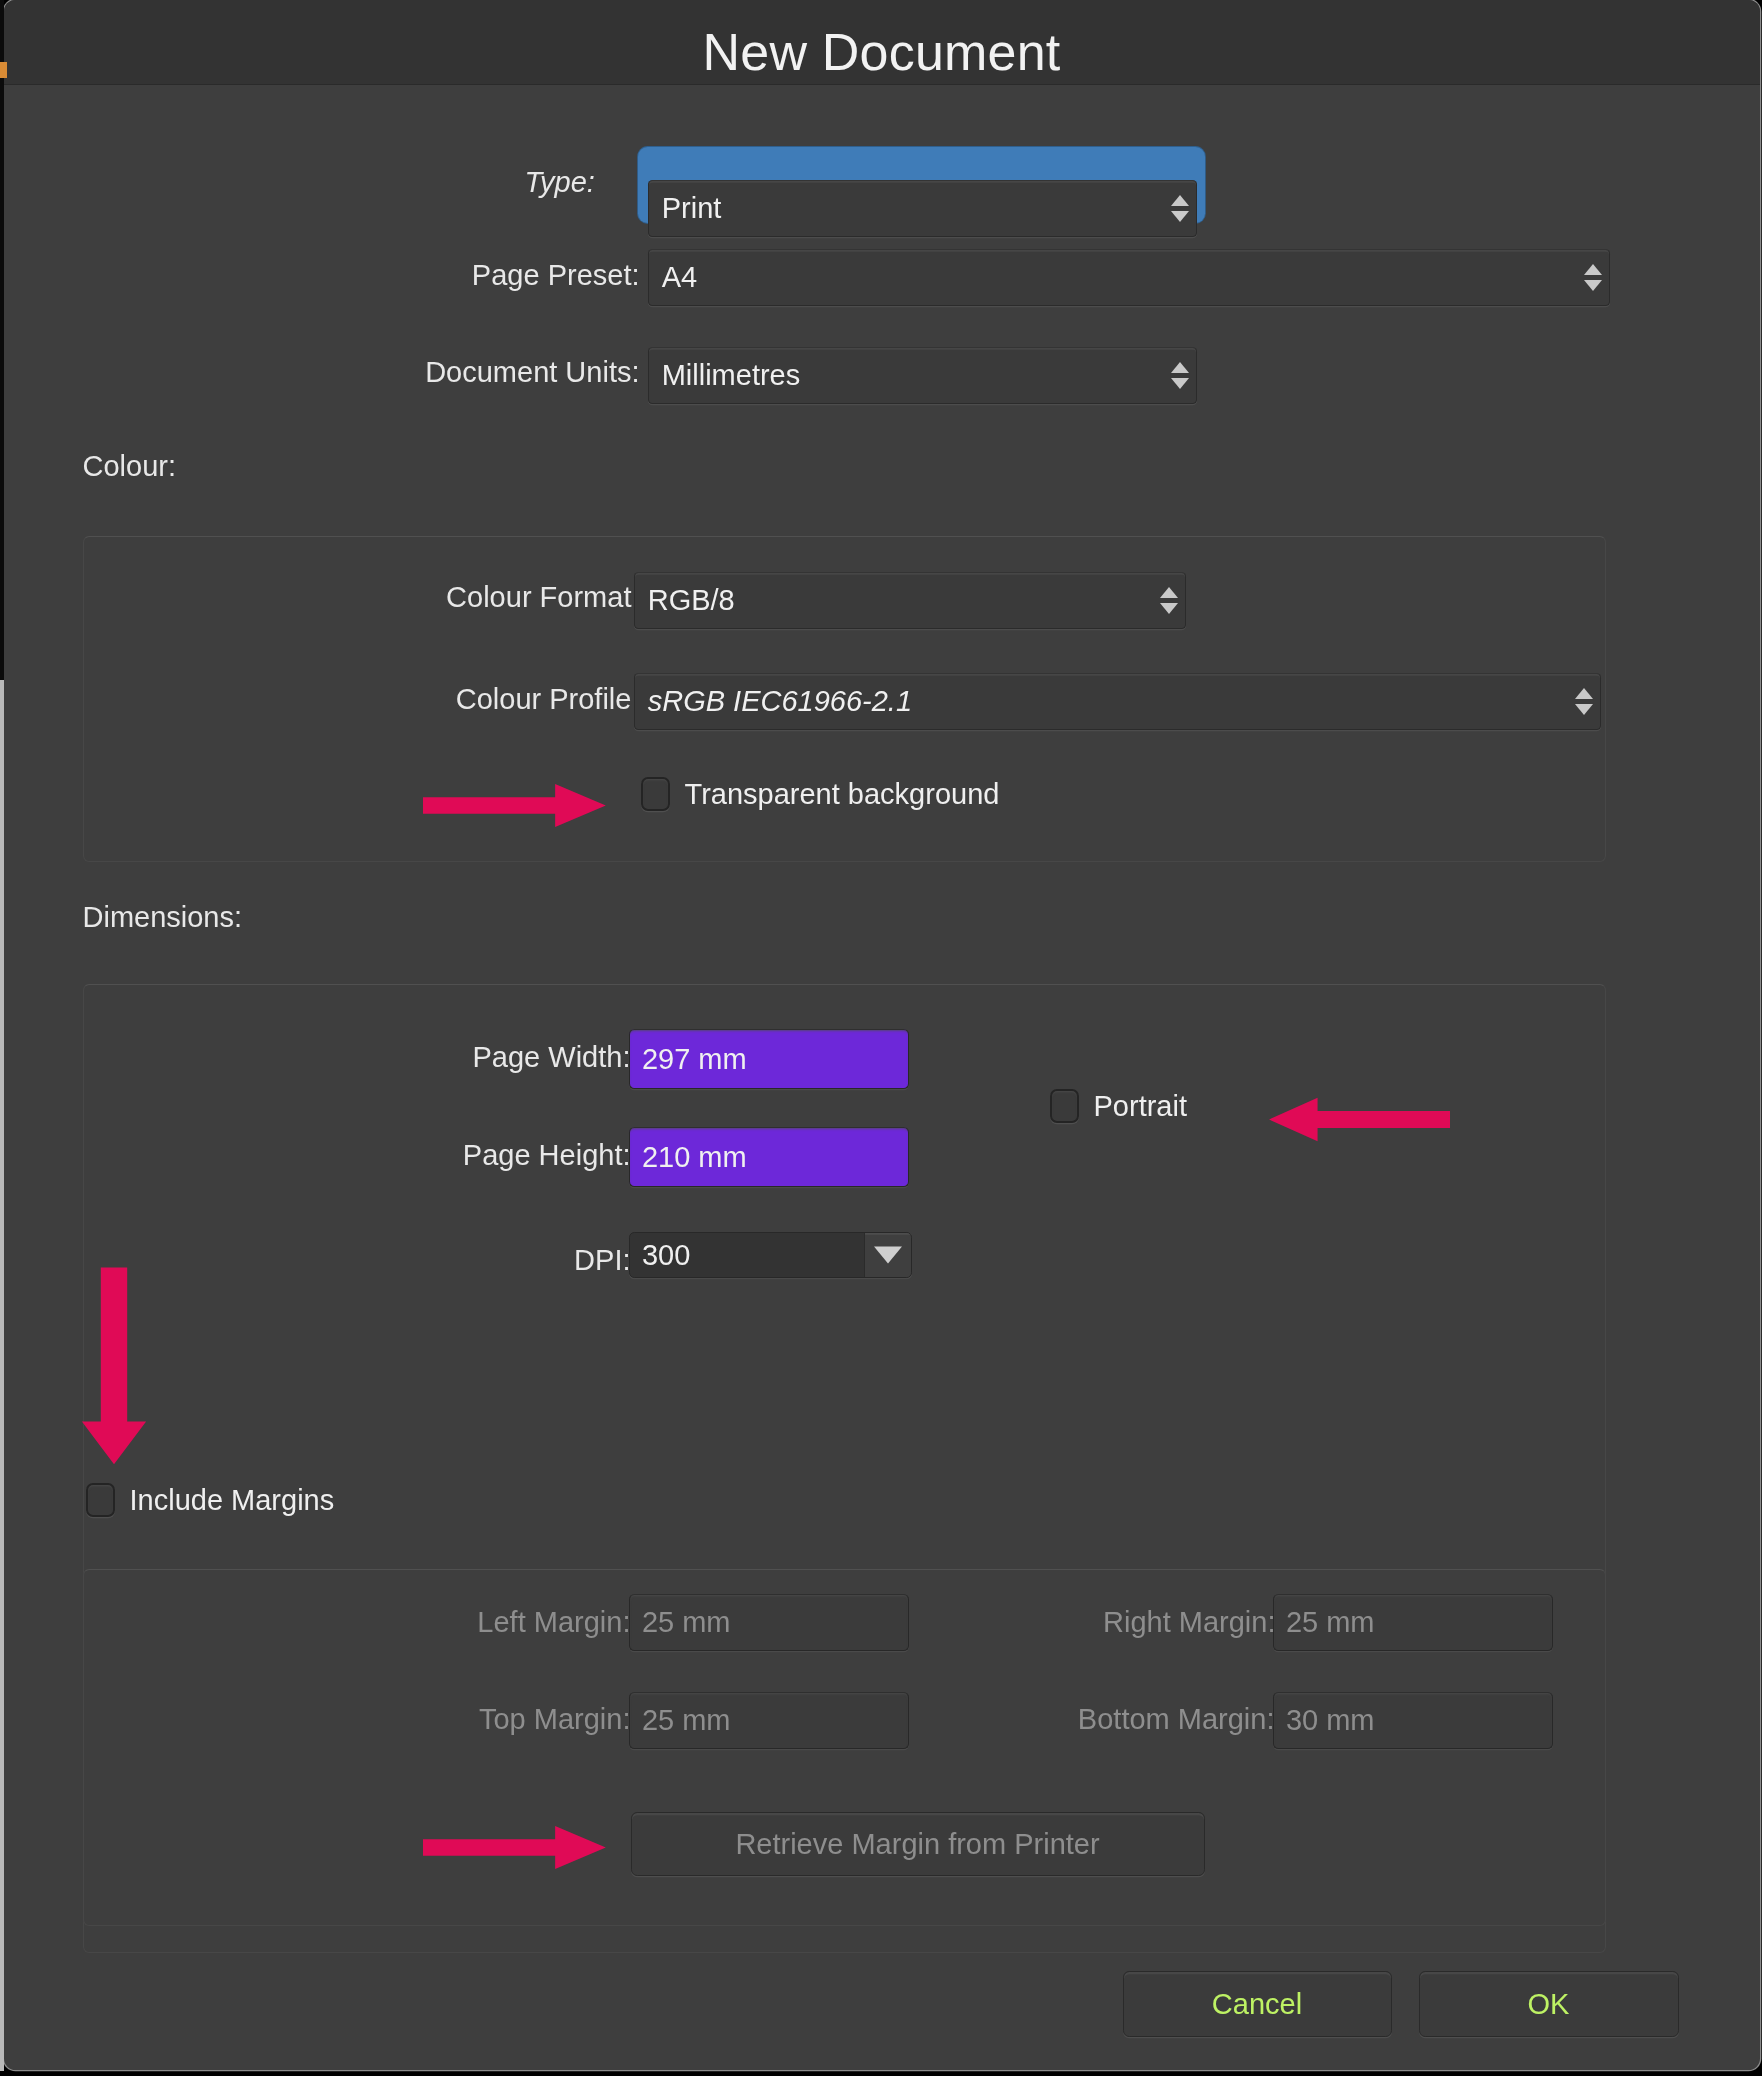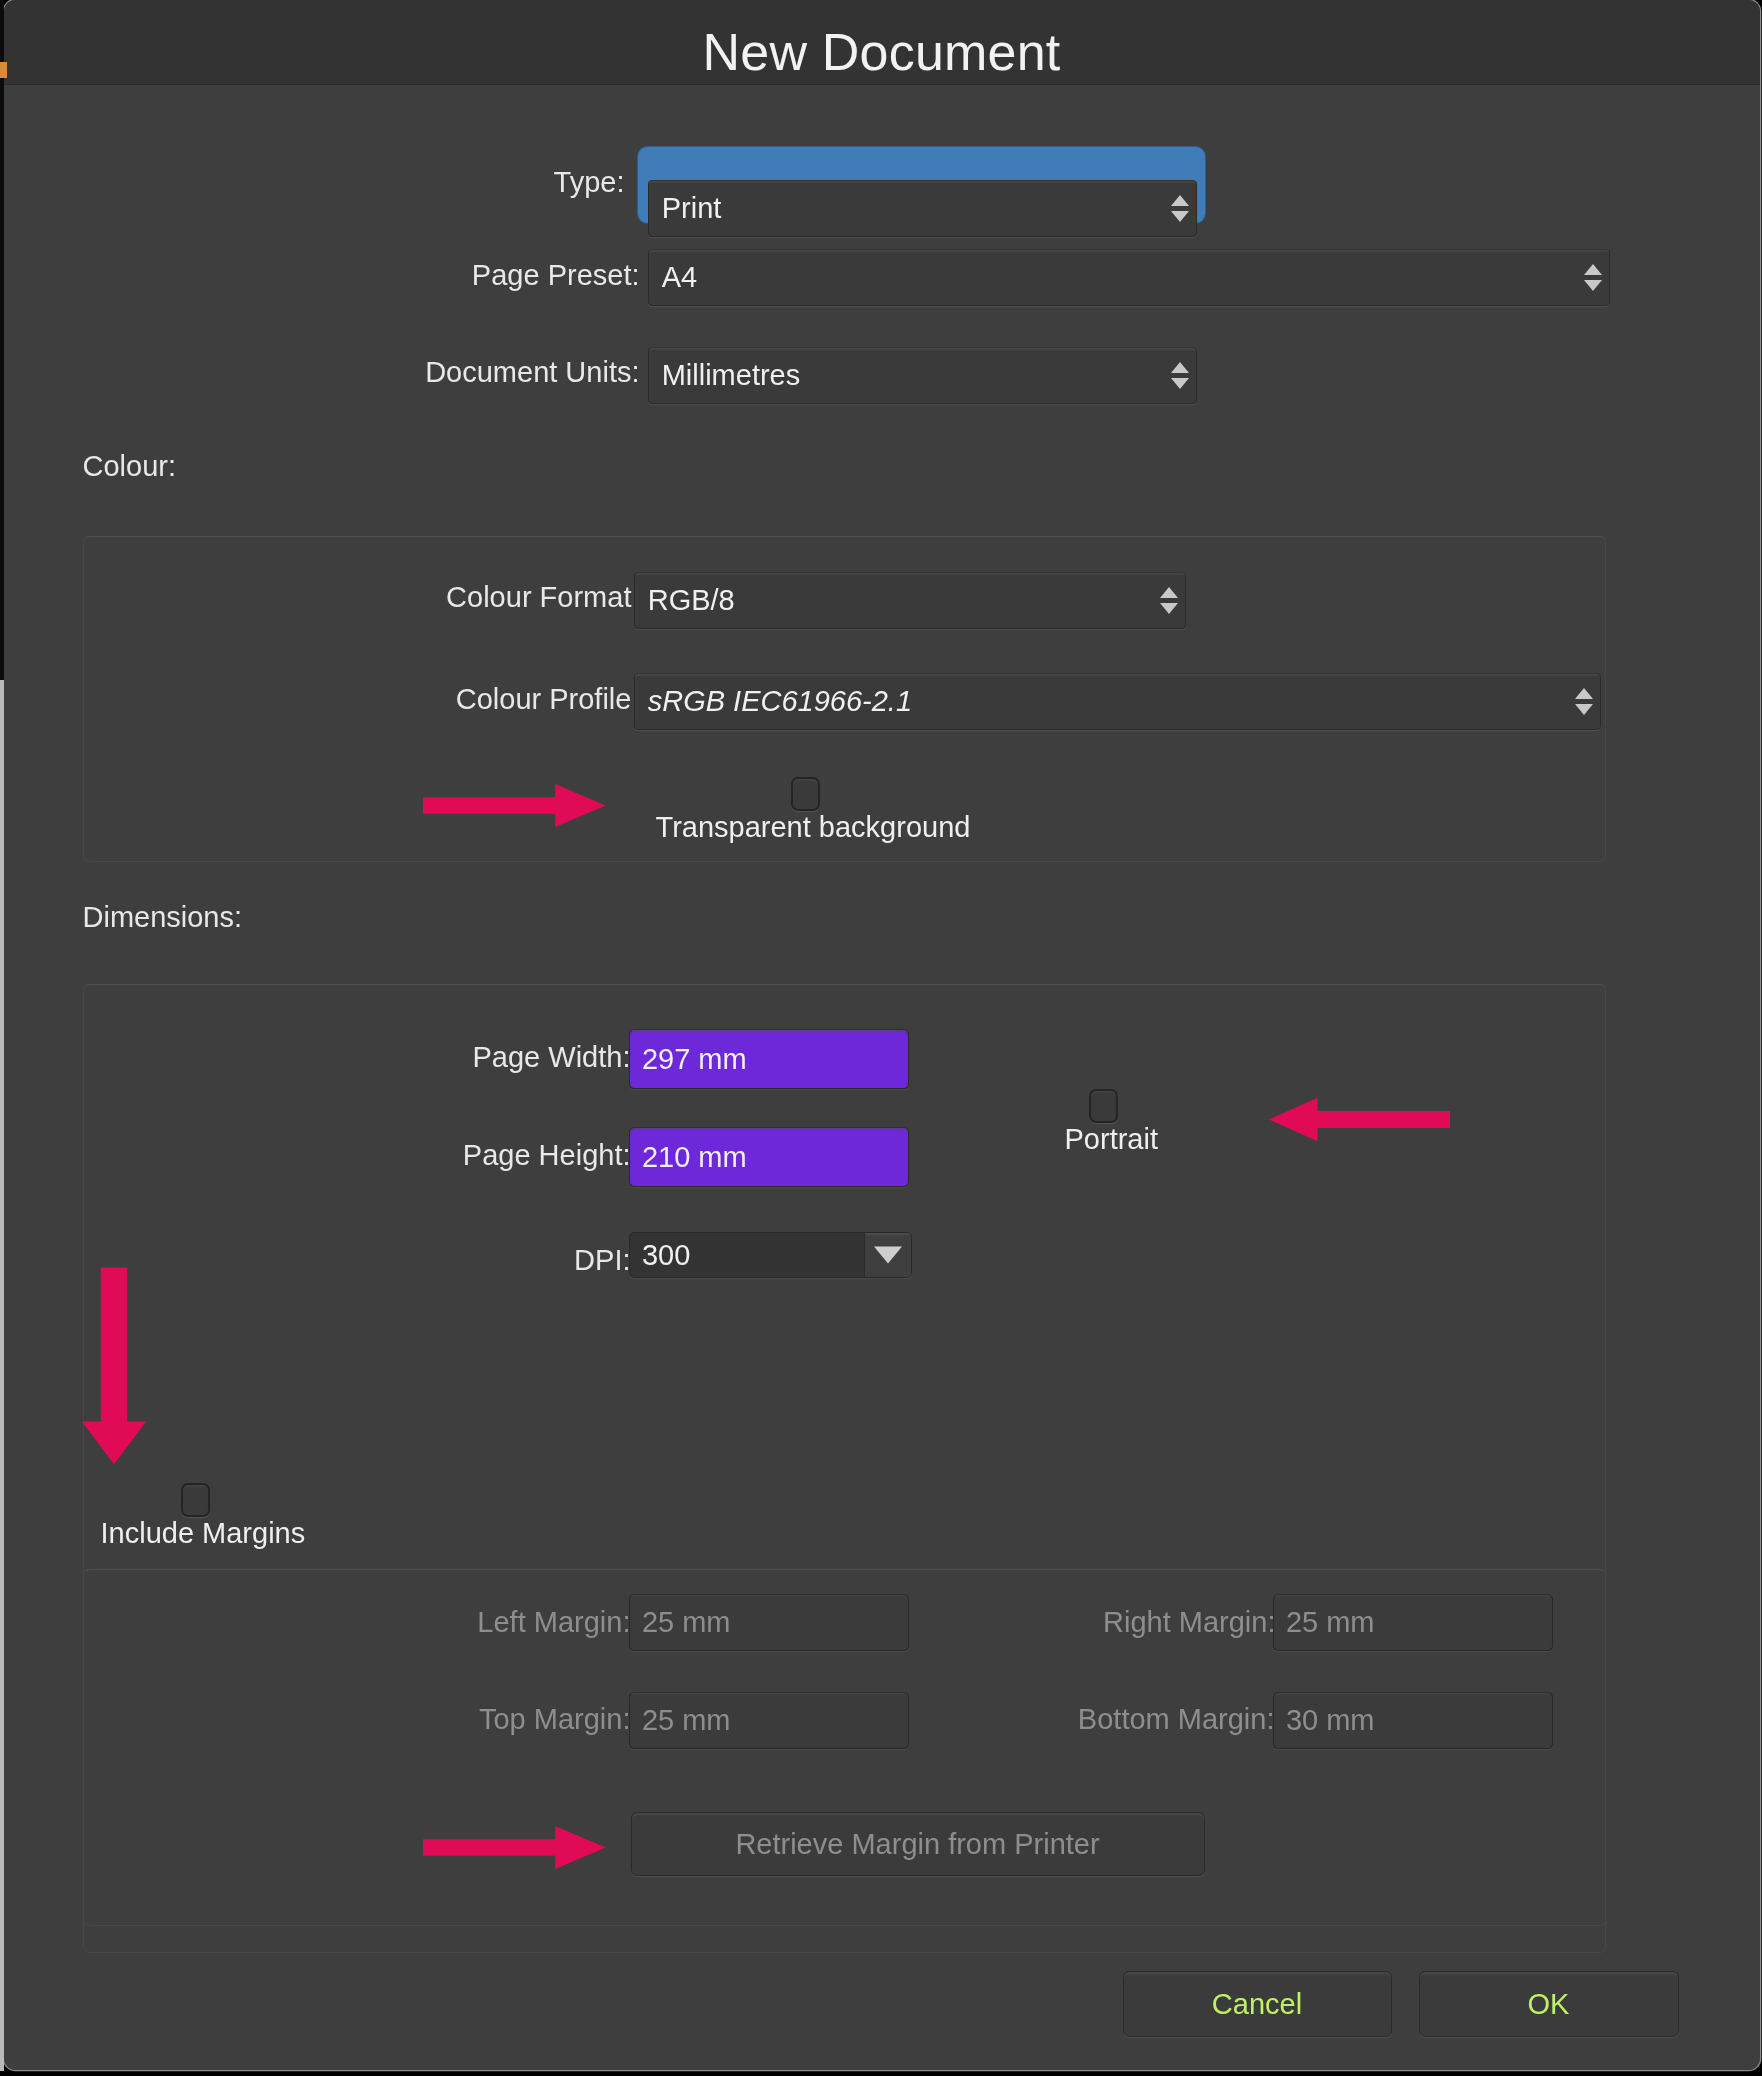--- a/index.html
+++ b/index.html
@@ -202,22 +202,21 @@
     width: 0; height: 0;
     border-left: 14px solid transparent;
     border-right: 14px solid transparent;
     border-top: 17px solid #cfcfcf;
   }
 
   
   .cbrow {
     position: absolute;
     display: flex;
-    align-items: center;
-    flex-direction: column;
+    align-items: flex-end;
   }
   .cbox {
     width: 29px;
     height: 34px;
     border-radius: 7px;
     background: #3a3a3a;
     border: 2.2px solid #242424;
     box-shadow: 0 1.3px 0 0 #4f4f4f, inset 0 2.2px 2.6px -1.8px #4f4f4f;
     box-sizing: border-box;
     flex: 0 0 auto;
@@ -251,21 +250,21 @@
 </style>
 </head>
 <body>
 
 <div id="dialog">
 
   <div id="titlebar">
     <div class="title">New Document</div>
   </div>
 
-  <div class="row" style="left:506px; top:154px; width:115px; height:57px; justify-content:flex-end;">
+  <div class="row" style="left:521px; top:154px; width:115px; height:57px; justify-content:flex-start;font-style:italic;">
     <div class="lbl">Type:</div>
   </div>
   <div class="focusring" style="left:634px; top:147px; width:567px; height:76px;"></div>
   <div class="combo" style="left:644px; top:156px; width:549px; height:57px;margin-top:24px;">
     <div class="val">Print</div>
     <div class="spin">
       <span class="up"></span>
       <span class="dn"></span>
     </div>
   </div>

